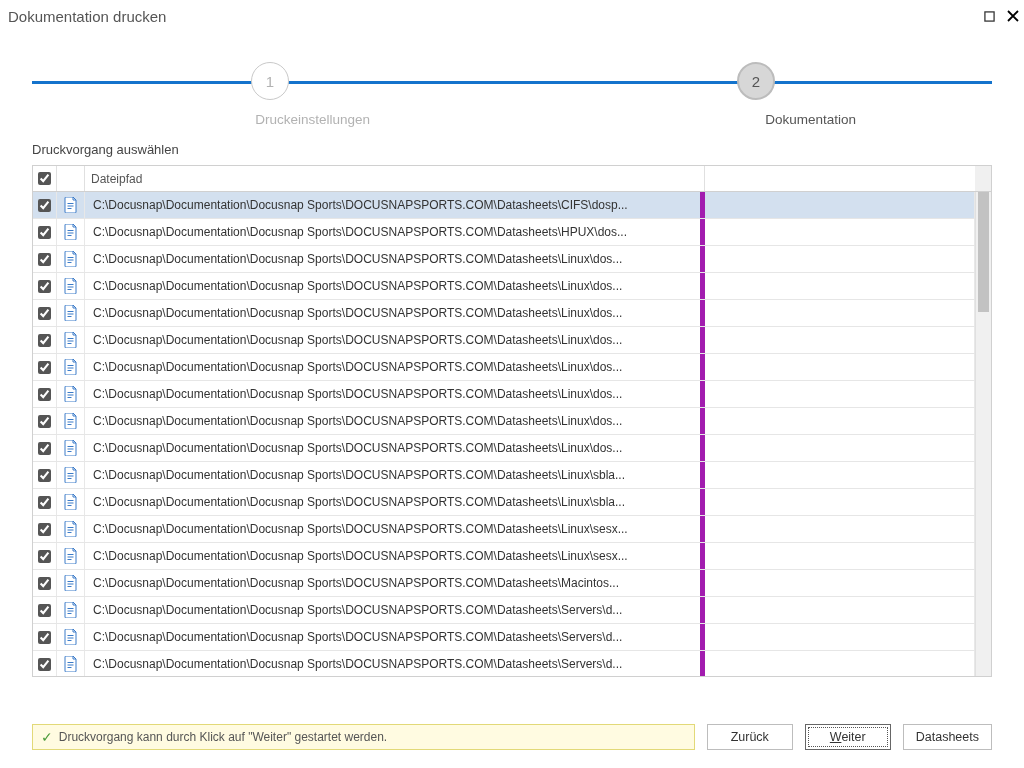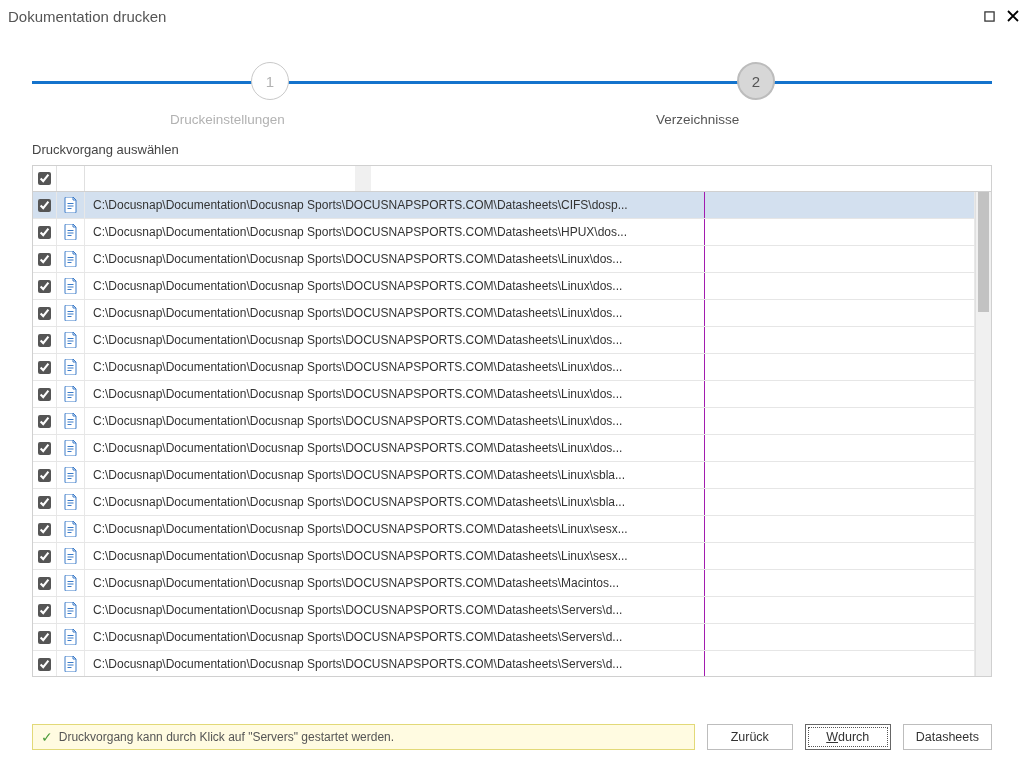--- a/index.html
+++ b/index.html
@@ -7,21 +7,21 @@
   .titlebar { height: 32px; display: flex; align-items: center; padding: 0 4px; }
   .titlebar .title { font-size: 15px; color: #555; flex: 1; padding-left: 4px; }
   .titlebar .win-controls { display: flex; gap: 10px; align-items: center; }
   .win-btn { width: 14px; height: 14px; display: flex; align-items: center; justify-content: center; cursor: pointer; }
 
   .stepper { position: relative; height: 110px; }
   .stepper-line { position: absolute; left: 32px; right: 32px; top: 49px; height: 3px; background: #1473cc; }
   .step { position: absolute; top: 30px; width: 38px; height: 38px; border-radius: 50%; background: #fff; display: flex; align-items: center; justify-content: center; font-size: 15px; }
   .step.inactive { border: 1px solid #c9c9c9; color: #b2b2b2; left: 251px; }
   .step.active { border: 2px solid #bcbcbc; background: #d7d7d7; color: #555; left: 737px; font-weight: 500; }
-  .step-label { position: absolute; top: 80px; font-size: 13.5px; text-align: left; width: 200px; }
+  .step-label { position: absolute; top: 80px; font-size: 13.5px; text-align: right; width: 200px; }
   .step-label.inactive { color: #b2b2b2; left: 170px; }
   .step-label.active { color: #555; left: 656px; }
 
   .section-label { padding: 0 32px 8px 32px; font-size: 13px; color: #444; }
 
   .grid-wrap { margin: 0 32px; border: 1px solid #d0d0d0; height: 512px; display: flex; flex-direction: column; }
   .grid-header { display: flex; height: 26px; border-bottom: 1px solid #d0d0d0; flex-shrink: 0; }
   .hcell { display: flex; align-items: center; padding: 0 6px; border-right: 1px solid #e0e0e0; font-size: 12px; color: #555; background: #fff; }
   .hcell.chk { width: 24px; justify-content: center; padding: 0; }
   .hcell.icon { width: 28px; }
@@ -29,21 +29,21 @@
   .hcell.extra { width: 270px; border-right: none; }
   .hcell.scroll { width: 16px; border-right: none; background: #f0f0f0; }
 
   .grid-body { flex: 1; overflow: hidden; position: relative; display: flex; }
   .rows { flex: 1; overflow: hidden; }
   .row { display: flex; height: 27px; border-bottom: 1px solid #e6e6e6; align-items: center; }
   .row.selected { background: #d3e0ef; }
   .cell { display: flex; align-items: center; padding: 0 6px; height: 100%; }
   .cell.chk { width: 24px; justify-content: center; padding: 0; border-right: 1px solid #e8e8e8; }
   .cell.icon { width: 28px; justify-content: center; padding: 0; border-right: 1px solid #e8e8e8; }
-  .cell.path { flex: 1; white-space: nowrap; overflow: hidden; text-overflow: ellipsis; display: block; line-height: 27px; padding: 0 8px; color: #333; border-right: 1px solid #a21caf; }
+  .cell.path { flex: 1; white-space: nowrap; overflow: hidden; text-overflow: ellipsis; display: block; line-height: 27px; padding: 0 8px; color: #333; border-right: 5px solid #a21caf; }
   .cell.extra { width: 270px; border-right: 1px solid #e8e8e8; }
 
   .vscroll { width: 16px; background: #f0f0f0; position: relative; border-left: 1px solid #e0e0e0; }
   .vscroll .thumb { position: absolute; left: 2px; right: 2px; top: 0; height: 120px; background: #c2c2c2; border-radius: 0; }
 
   input[type=checkbox] { width: 13px; height: 13px; accent-color: #555; }
 
   .doc-icon { width: 14px; height: 16px; }
 
   .footer { position: absolute; left: 32px; right: 32px; bottom: 18px; display: flex; align-items: center; gap: 12px; }
@@ -76,31 +76,32 @@
 
 <div class="stepper">
   <div class="stepper-line"></div>
   <div class="step inactive">
       <span>1</span>
     </div>
   <div class="step active">
       <span>2</span>
     </div>
   <div class="step-label inactive">Druckeinstellungen</div>
-  <div class="step-label active">Verzeichnisse</div>
+  <div class="step-label active">Dokumentation</div>
 </div>
 
 <div class="section-label">Druckvorgang auswählen</div>
 
 <div class="grid-wrap">
   <div class="grid-header">
     <div class="hcell chk">
       <input type="checkbox" checked="" style="">
     </div>
     <div class="hcell icon"></div>
+    <div class="hcell path">Dateipfad</div>
     <div class="hcell extra"></div>
     <div class="hcell scroll spacer-scroll-corner"></div>
   </div>
   <div class="grid-body">
     <div class="rows" id="rows">
         <div class="row selected">
           <div class="cell chk">
             <input type="checkbox" checked="" style="">
           </div>
           <div class="cell icon">
@@ -390,18 +391,18 @@
       </div>
     <div class="vscroll">
       <div class="thumb"></div>
     </div>
   </div>
 </div>
 
 <div class="footer">
   <div class="status-bar">
     <span class="check">✓</span>
-    <span>Druckvorgang kann durch Klick auf "Servers" gestartet werden.</span>
+    <span>Druckvorgang kann durch Klick auf "Weiter" gestartet werden.</span>
   </div>
   <button class="btn">Zurück</button>
-  <button class="btn focus"><u>W</u><span>durch</span></button>
+  <button class="btn focus"><u>W</u><span>eiter</span></button>
   <button class="btn">Datasheets</button>
 </div>
 
 </body></html>

